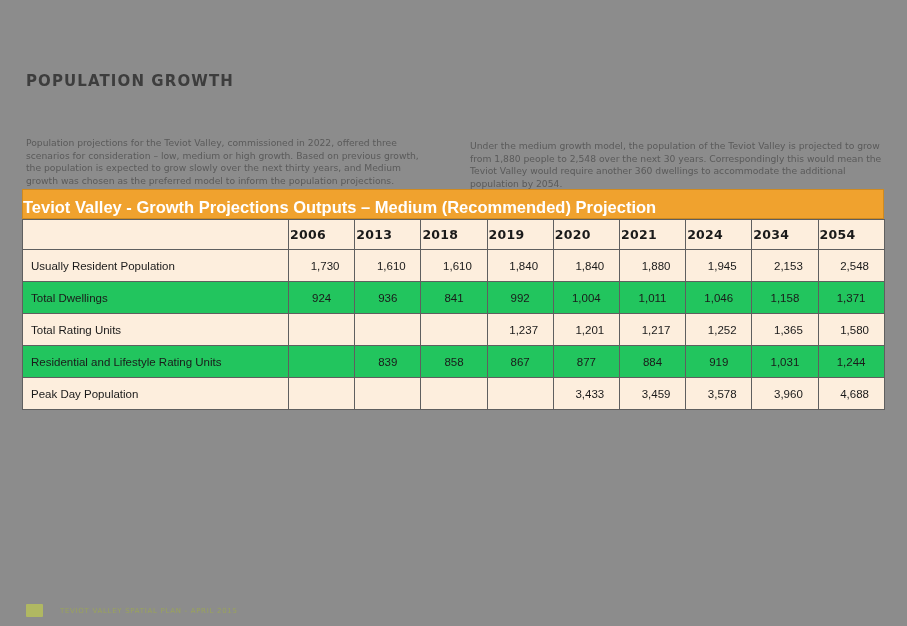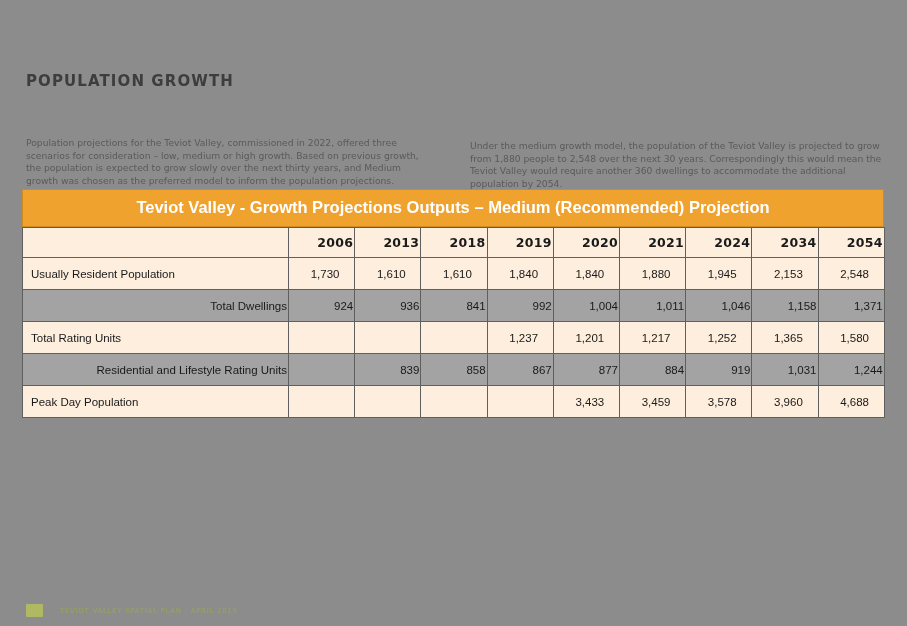--- a/index.html
+++ b/index.html
@@ -52,44 +52,43 @@
   
   .table-wrap {
     position: absolute;
     left: 22px;
     top: 189px;
     width: 862px;
   }
   .table-title {
     background: #f0a22e;
     color: #ffffff;
-    text-align: center;
     font-size: 16.5px;
     font-weight: bold;
-    padding: 8px 0 9px 0;
+    padding: 8px 0 1px 0;
     border: 1px solid #cf8a20;
     box-sizing: border-box;
   }
   table.grid {
     border-collapse: collapse;
     width: 862px;
     table-layout: fixed;
     background: #fdeedd;
   }
   table.grid th, table.grid td {
     border: 1px solid #5f5f5f;
     font-size: 11.5px;
     color: #1a1a1a;
     height: 32px;
     box-sizing: border-box;
   }
   table.grid thead th {
     background: #fdeedd;
     font-weight: bold;
-    text-align: right;
+    text-align: left;
     font-size: 12.5px;
     font-family: "DejaVu Sans", sans-serif;
     letter-spacing: 0.3px;
     height: 30px;
   }
   th.col-label {
     width: 266px;
     background: #fdeedd;
     border-left: 1px solid #5f5f5f;
   }
@@ -98,21 +97,21 @@
   }
   td.rowlabel {
     text-align: left;
     padding-left: 8px;
     font-size: 11.5px;
   }
   td.val {
     text-align: center;
   }
   tr.odd td { background: #fdeedd; padding-left: 8px; }
-  tr.even td { background: #a3a3a3; text-align: right; }
+  tr.even td { background: #22c55e; }
   .footer-logo {
     position: absolute;
     left: 26px;
     top: 604px;
     width: 17px;
     height: 13px;
     background: #b6c05a;
     opacity: 0.85;
     border-radius: 1px;
   }

